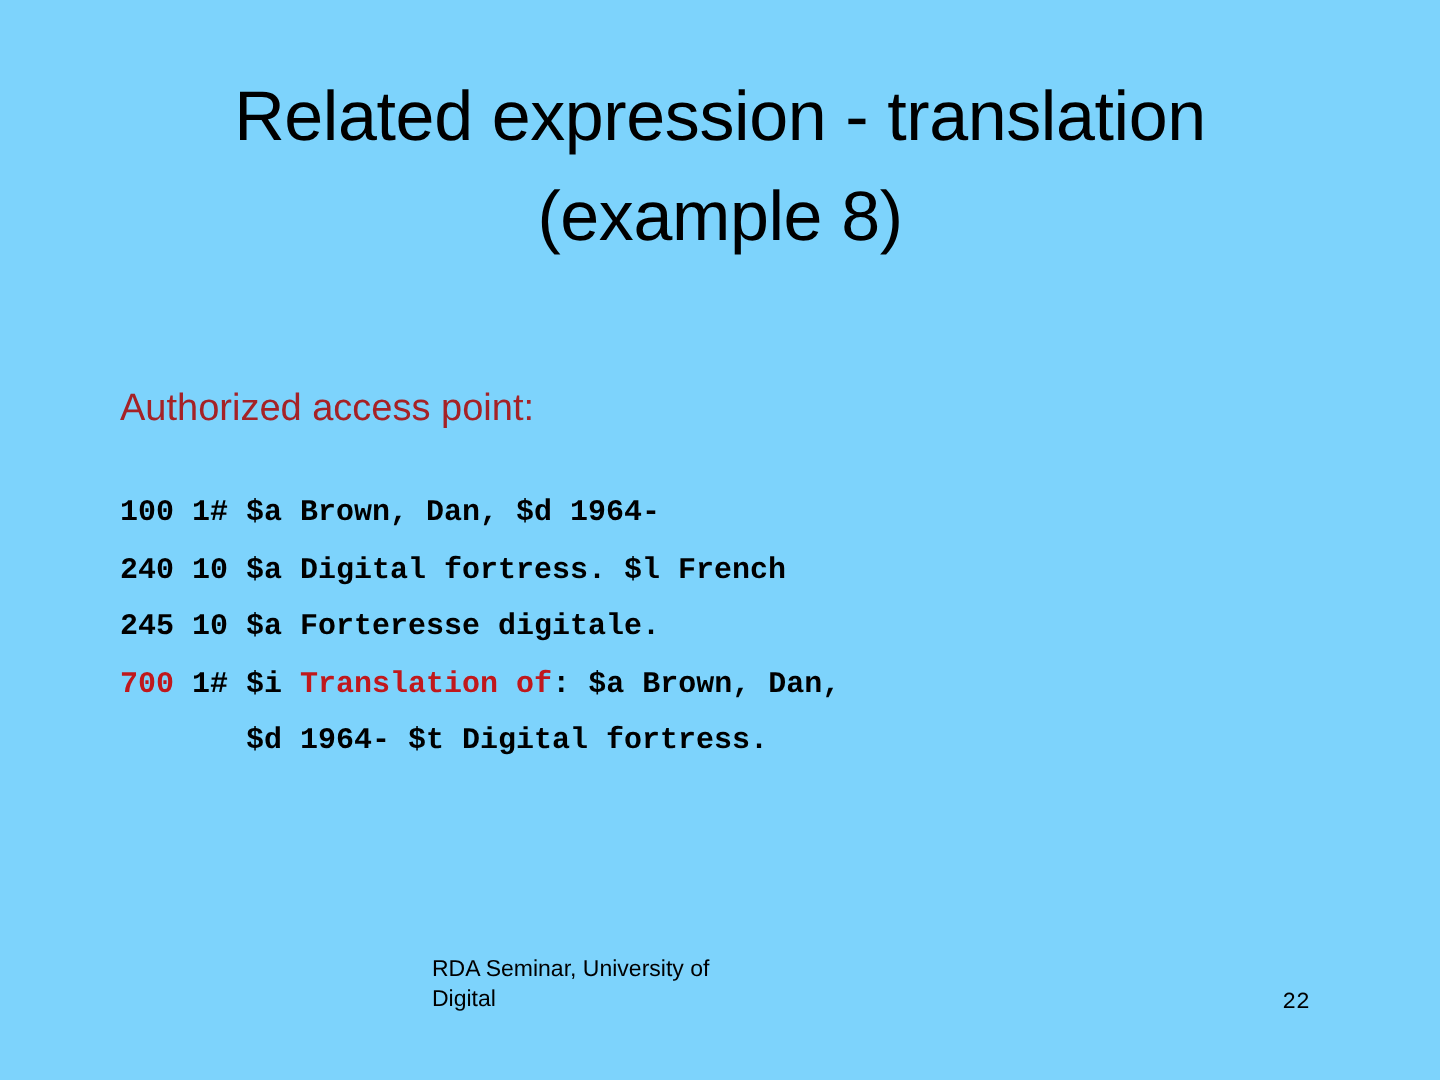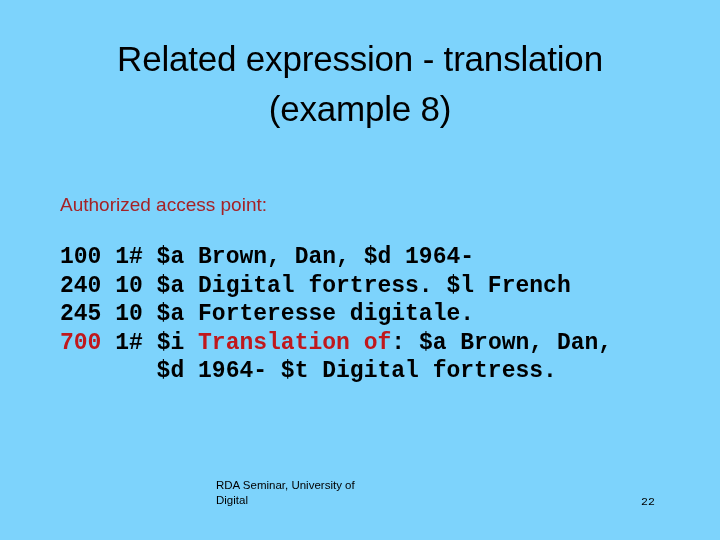--- a/index.html
+++ b/index.html
@@ -50,21 +50,21 @@
     font-family: "Liberation Sans", sans-serif;
     font-size: 19px;
     line-height: 24px;
     color: #a52226;
     margin: 0 0 26px 0;
     white-space: pre;
   }
 
   .marc {
     font-family: "Liberation Mono", "DejaVu Sans Mono", monospace;
-    font-size: 23px;
+    font-size: 15px;
     line-height: 28.5px;
     font-weight: bold;
     color: #000000;
     white-space: pre;
     letter-spacing: 0px;
   }
   .marc .row { display: block; white-space: pre; }
 
   
   .footer-text {

